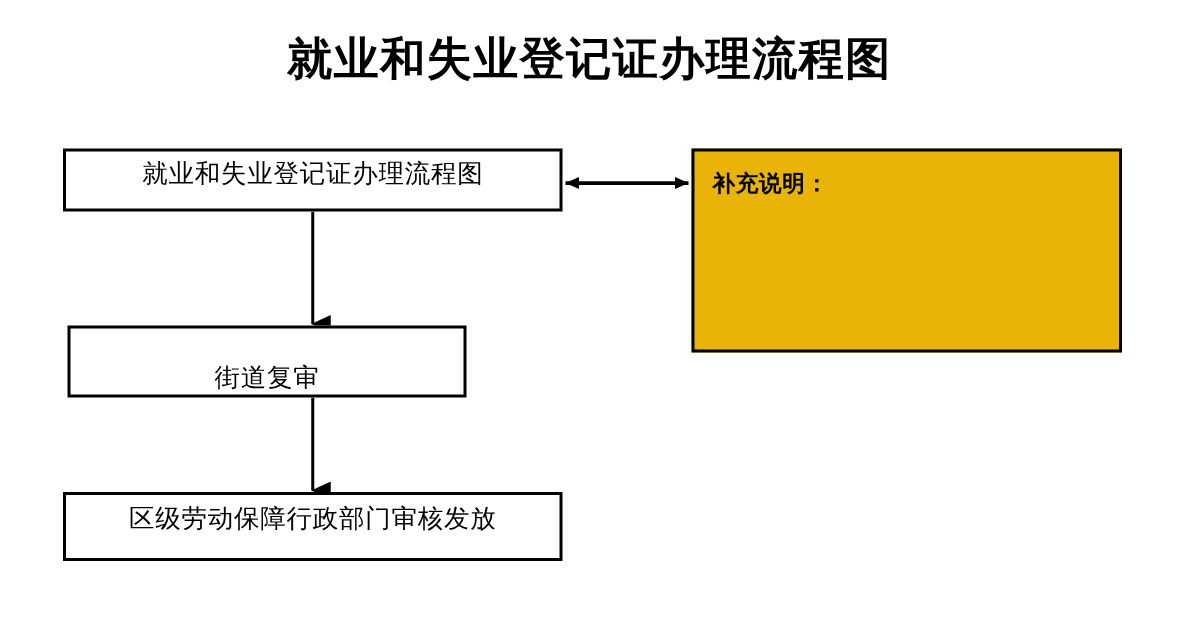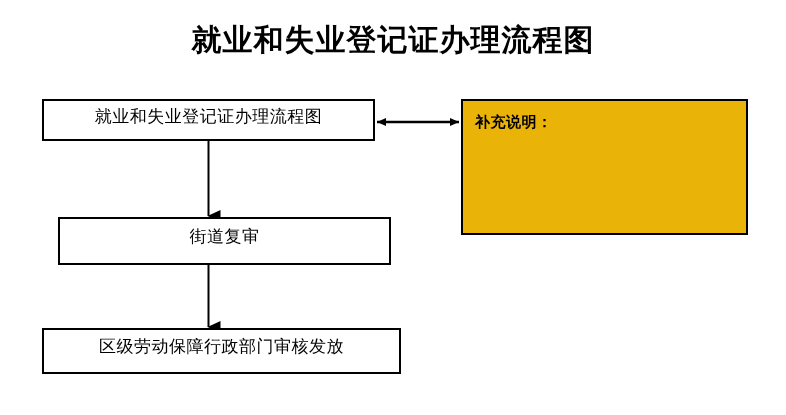--- a/index.html
+++ b/index.html
@@ -50,22 +50,22 @@
   }
   .process-box .box-label {
     font-size: 17px;
     line-height: 22px;
     padding-top: 4px;
     white-space: nowrap;
     letter-spacing: 0.5px;
   }
 
   #box-apply   { left: 42px;  top: 99px;  width: 333px; height: 42px; }
-  #box-review  { left: 58px;  top: 217px; width: 333px; height: 48px; }
-  #box-issue   { left: 42px;  top: 328px; width: 359px; height: 46px; }
+  #box-review  { left: 45px;  top: 217px; width: 266px; height: 48px; align-items: flex-end; }
+  #box-issue   { left: 42px;  top: 328px; width: 333px; height: 46px; }
 
   #box-review .box-label { padding-top: 6px; }
   #box-issue  .box-label { padding-top: 5px; }
 
   
   #note-panel {
     position: absolute;
     left: 461px;
     top: 99px;
     width: 287px;

